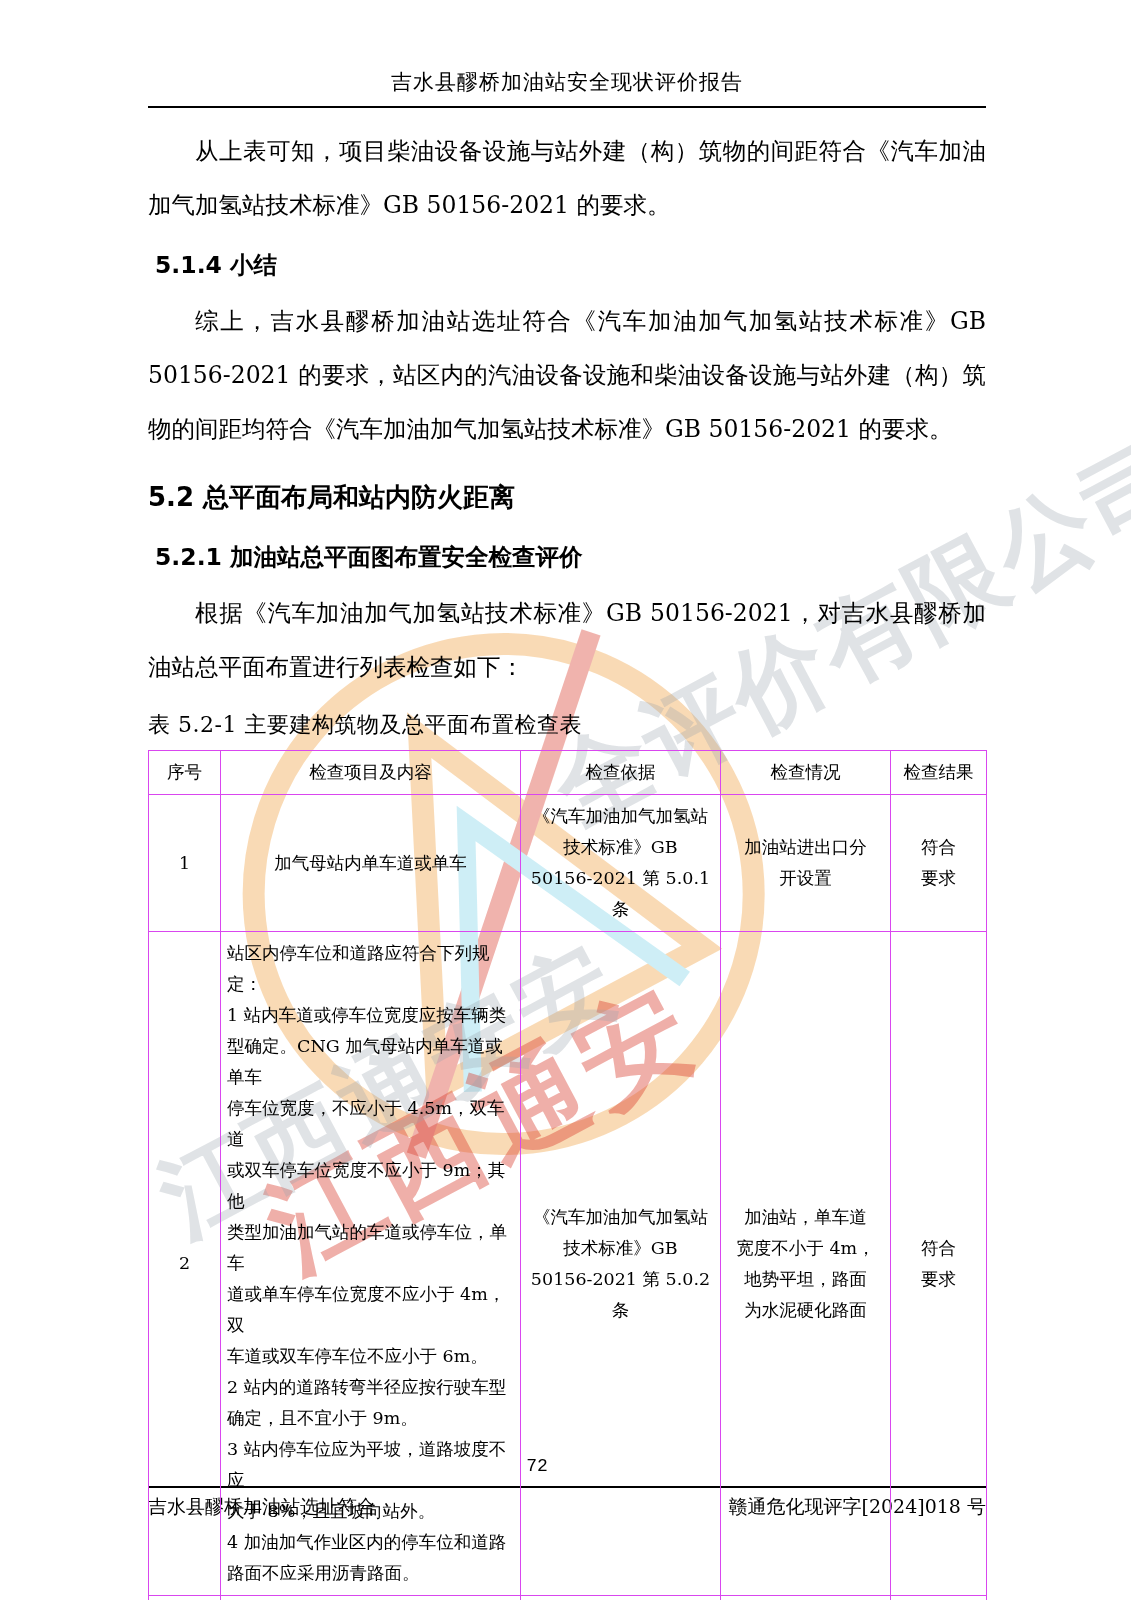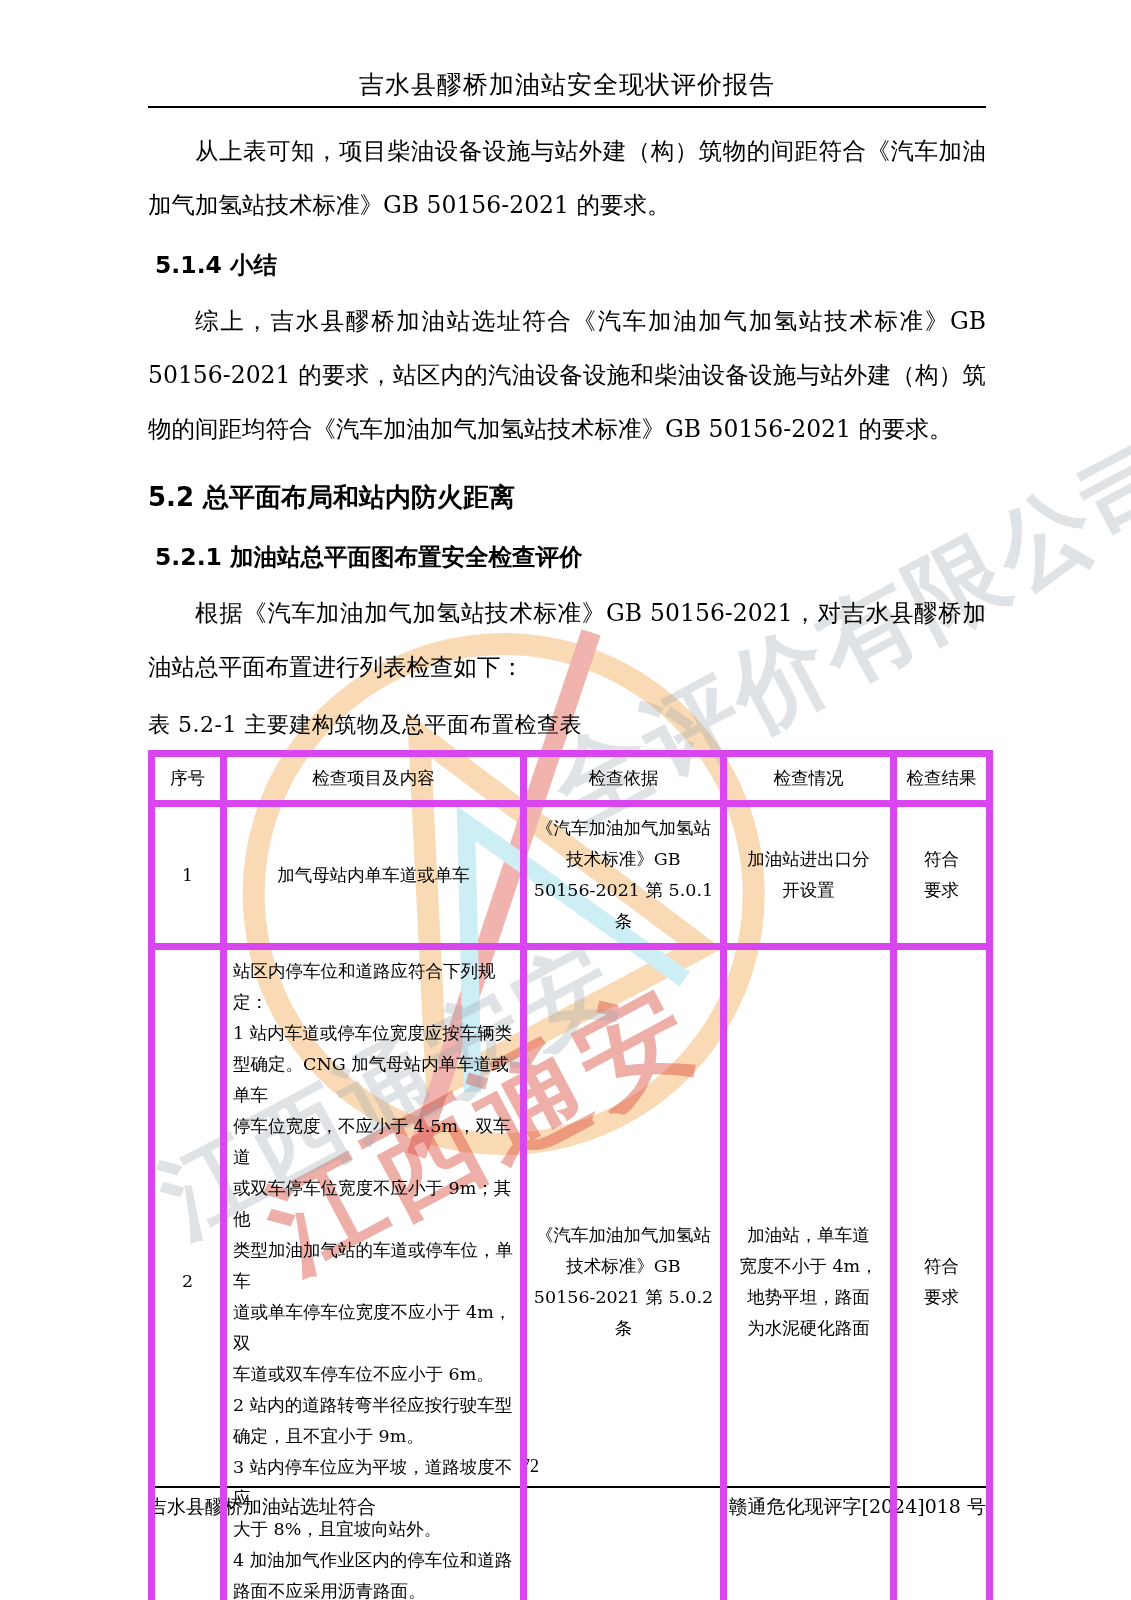--- a/index.html
+++ b/index.html
@@ -27,21 +27,21 @@
     z-index: 5;
   }
 
   
   .header {
     position: absolute;
     left: 148px;
     top: 68px;
     width: 838px;
     text-align: center;
-    font-size: 25px;
+    font-size: 21px;
     letter-spacing: 1px;
     font-family: "DejaVu Serif", serif;
   }
   .header-rule {
     position: absolute;
     left: 148px;
     top: 106px;
     width: 838px;
     height: 0;
     border-top: 2px solid #000;
@@ -90,46 +90,46 @@
 
   
   table.doc-table {
     border-collapse: collapse;
     width: 838px;
     table-layout: fixed;
     font-family: "DejaVu Serif", serif;
   }
   table.doc-table td,
   table.doc-table th {
-    border: 7px solid #d946ef;
+    border: 1px solid #d946ef;
     font-size: 17.5px;
     line-height: 31px;
     padding: 6px 6px;
     vertical-align: middle;
     font-weight: normal;
   }
   .c-center { text-align: center; }
   .c-left { text-align: left; }
   .col1 { width: 72px; }
   .col2 { width: 300px; }
   .col3 { width: 200px; }
   .col4 { width: 170px; }
   .col5 { width: 96px; }
 
   .cell-multiline { white-space: pre-line; }
 
   
   .page-number {
     position: absolute;
-    left: 4px;
+    left: 11px;
     top: 1456px;
     width: 1052px;
     text-align: center;
     font-size: 18px;
-    font-family: Liberation Serif, serif;
+    font-family: Liberation Mono, monospace;
   }
   .footer-rule {
     position: absolute;
     left: 148px;
     top: 1486px;
     width: 838px;
     height: 0;
     border-top: 2px solid #000;
   }
   .footer {

